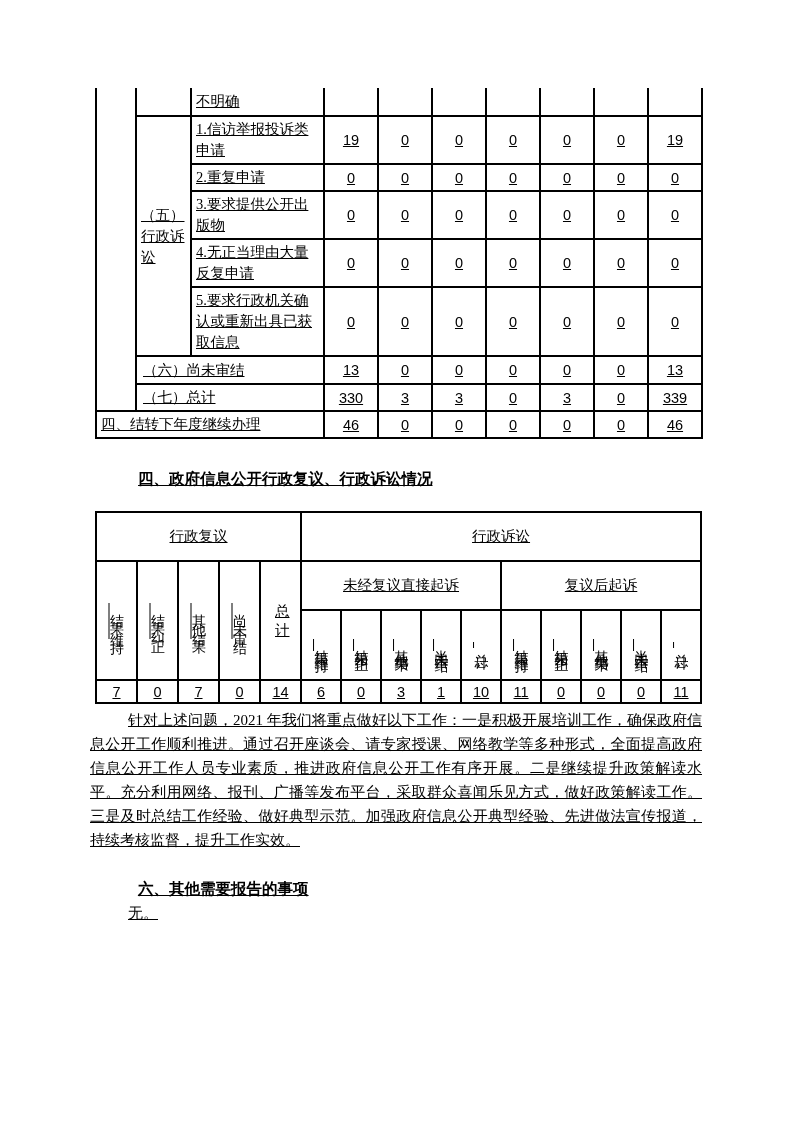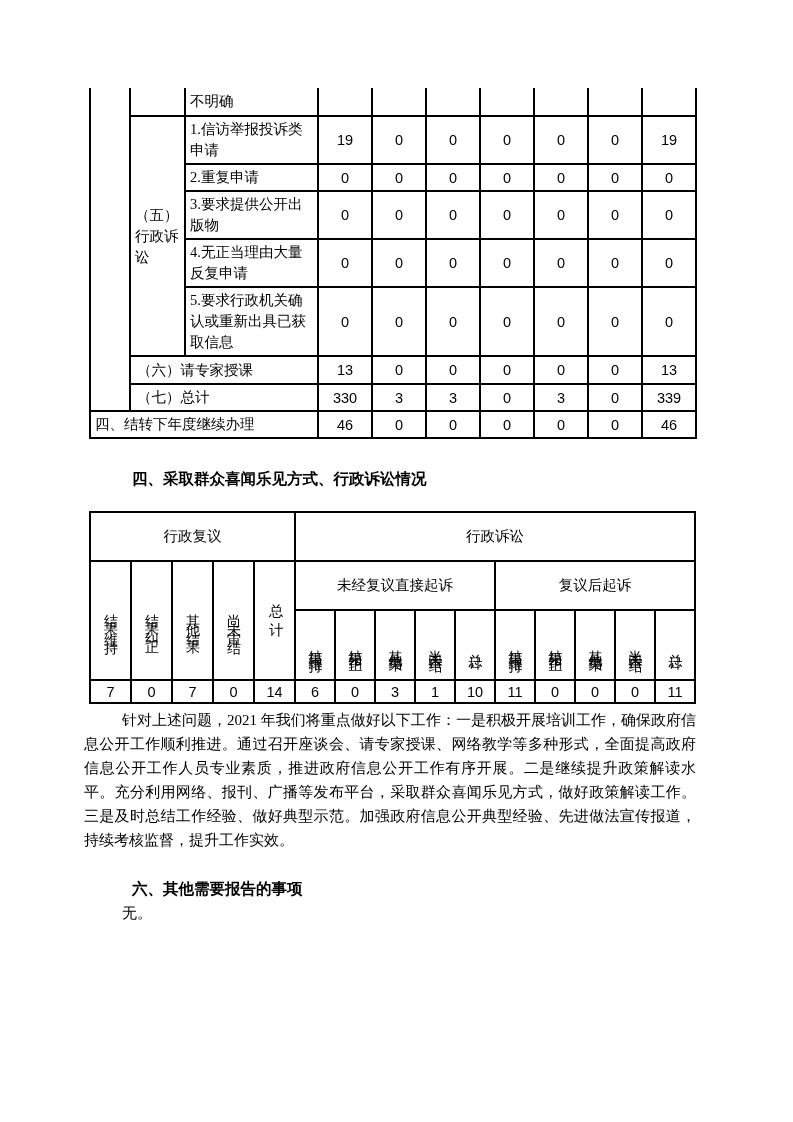--- a/index.html
+++ b/index.html
@@ -7,22 +7,23 @@
   .page {
     position:relative;
     width:793px; height:1122px;
     background:#ffffff;
     color:#000;
     font-family:"Liberation Serif", serif;
     overflow:hidden;
   }
   .content {
     position:absolute;
-    left:84px; top:88px;
+    left:90px; top:88px;
     width:618px;
+    text-decoration:underline;
   }
   table { border-collapse:collapse; table-layout:fixed; }
   .t1 { margin-left:5px; width:606px; }
   .t2 { margin-left:5px; width:605px; }
   td { border:2px solid #000; vertical-align:middle; }
   .t1 td.lbl {
     font-size:14.5px; line-height:21px;
     padding:2px 4px; text-align:left;
     word-break:break-all;
   }
@@ -152,21 +153,21 @@
         <td class="lbl">5.要求行政机关确认或重新出具已获取信息</td>
         <td class="num">0</td>
         <td class="num">0</td>
         <td class="num">0</td>
         <td class="num">0</td>
         <td class="num">0</td>
         <td class="num">0</td>
         <td class="num">0</td>
       </tr>
       <tr style="height:28px">
-        <td class="lbl lbl6" colspan="2">（六）请专家授课</td>
+        <td class="lbl lbl6" colspan="2">（六）尚未审结</td>
         <td class="num">13</td>
         <td class="num">0</td>
         <td class="num">0</td>
         <td class="num">0</td>
         <td class="num">0</td>
         <td class="num">0</td>
         <td class="num">13</td>
       </tr>
       <tr style="height:26px">
         <td class="lbl lbl6" colspan="2">（七）总计</td>
@@ -184,21 +185,21 @@
         <td class="num">0</td>
         <td class="num">0</td>
         <td class="num">0</td>
         <td class="num">0</td>
         <td class="num">0</td>
         <td class="num">46</td>
       </tr>
     </tbody>
       </table>
 
-    <h2 class="sec h4">四、采取群众喜闻乐见方式、行政诉讼情况</h2>
+    <h2 class="sec h4">四、政府信息公开行政复议、行政诉讼情况</h2>
 
     <div class="t2-wrap">
       <table class="t2">
         <colgroup>
           <col style="width:41px">
             <col style="width:41px">
             <col style="width:41px">
             <col style="width:41px">
             <col style="width:41px">
           <col style="width:40px">

